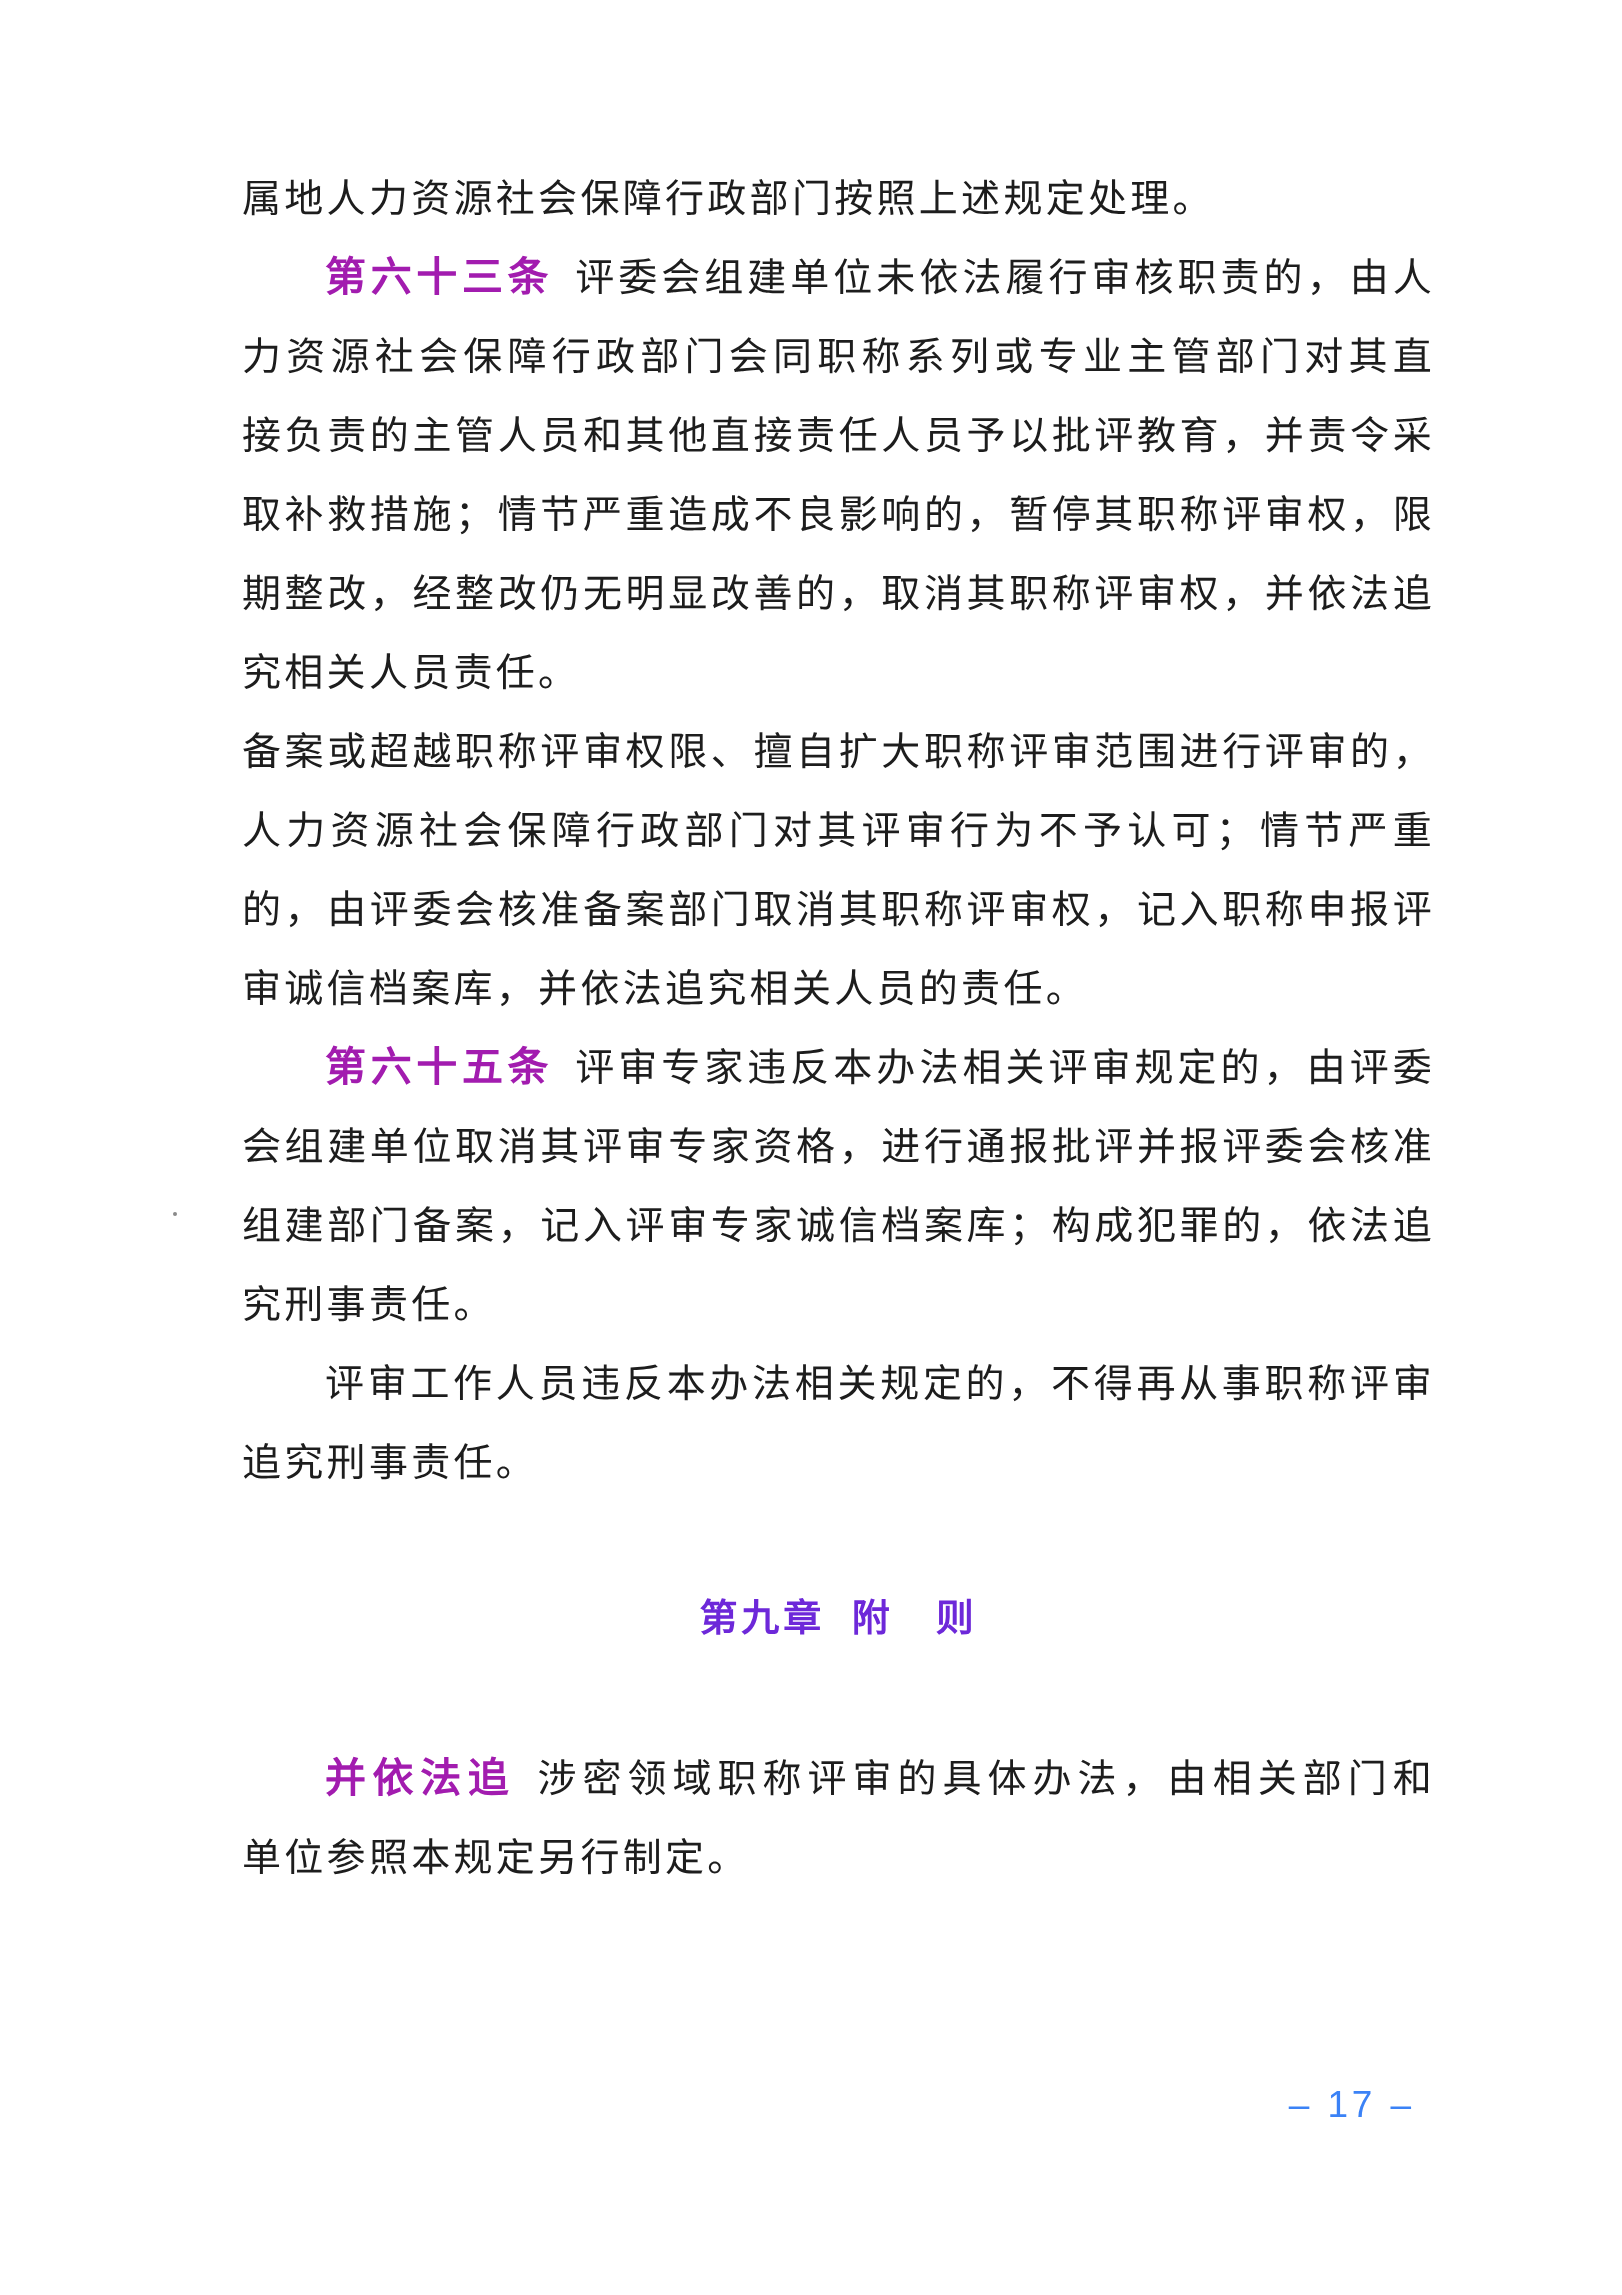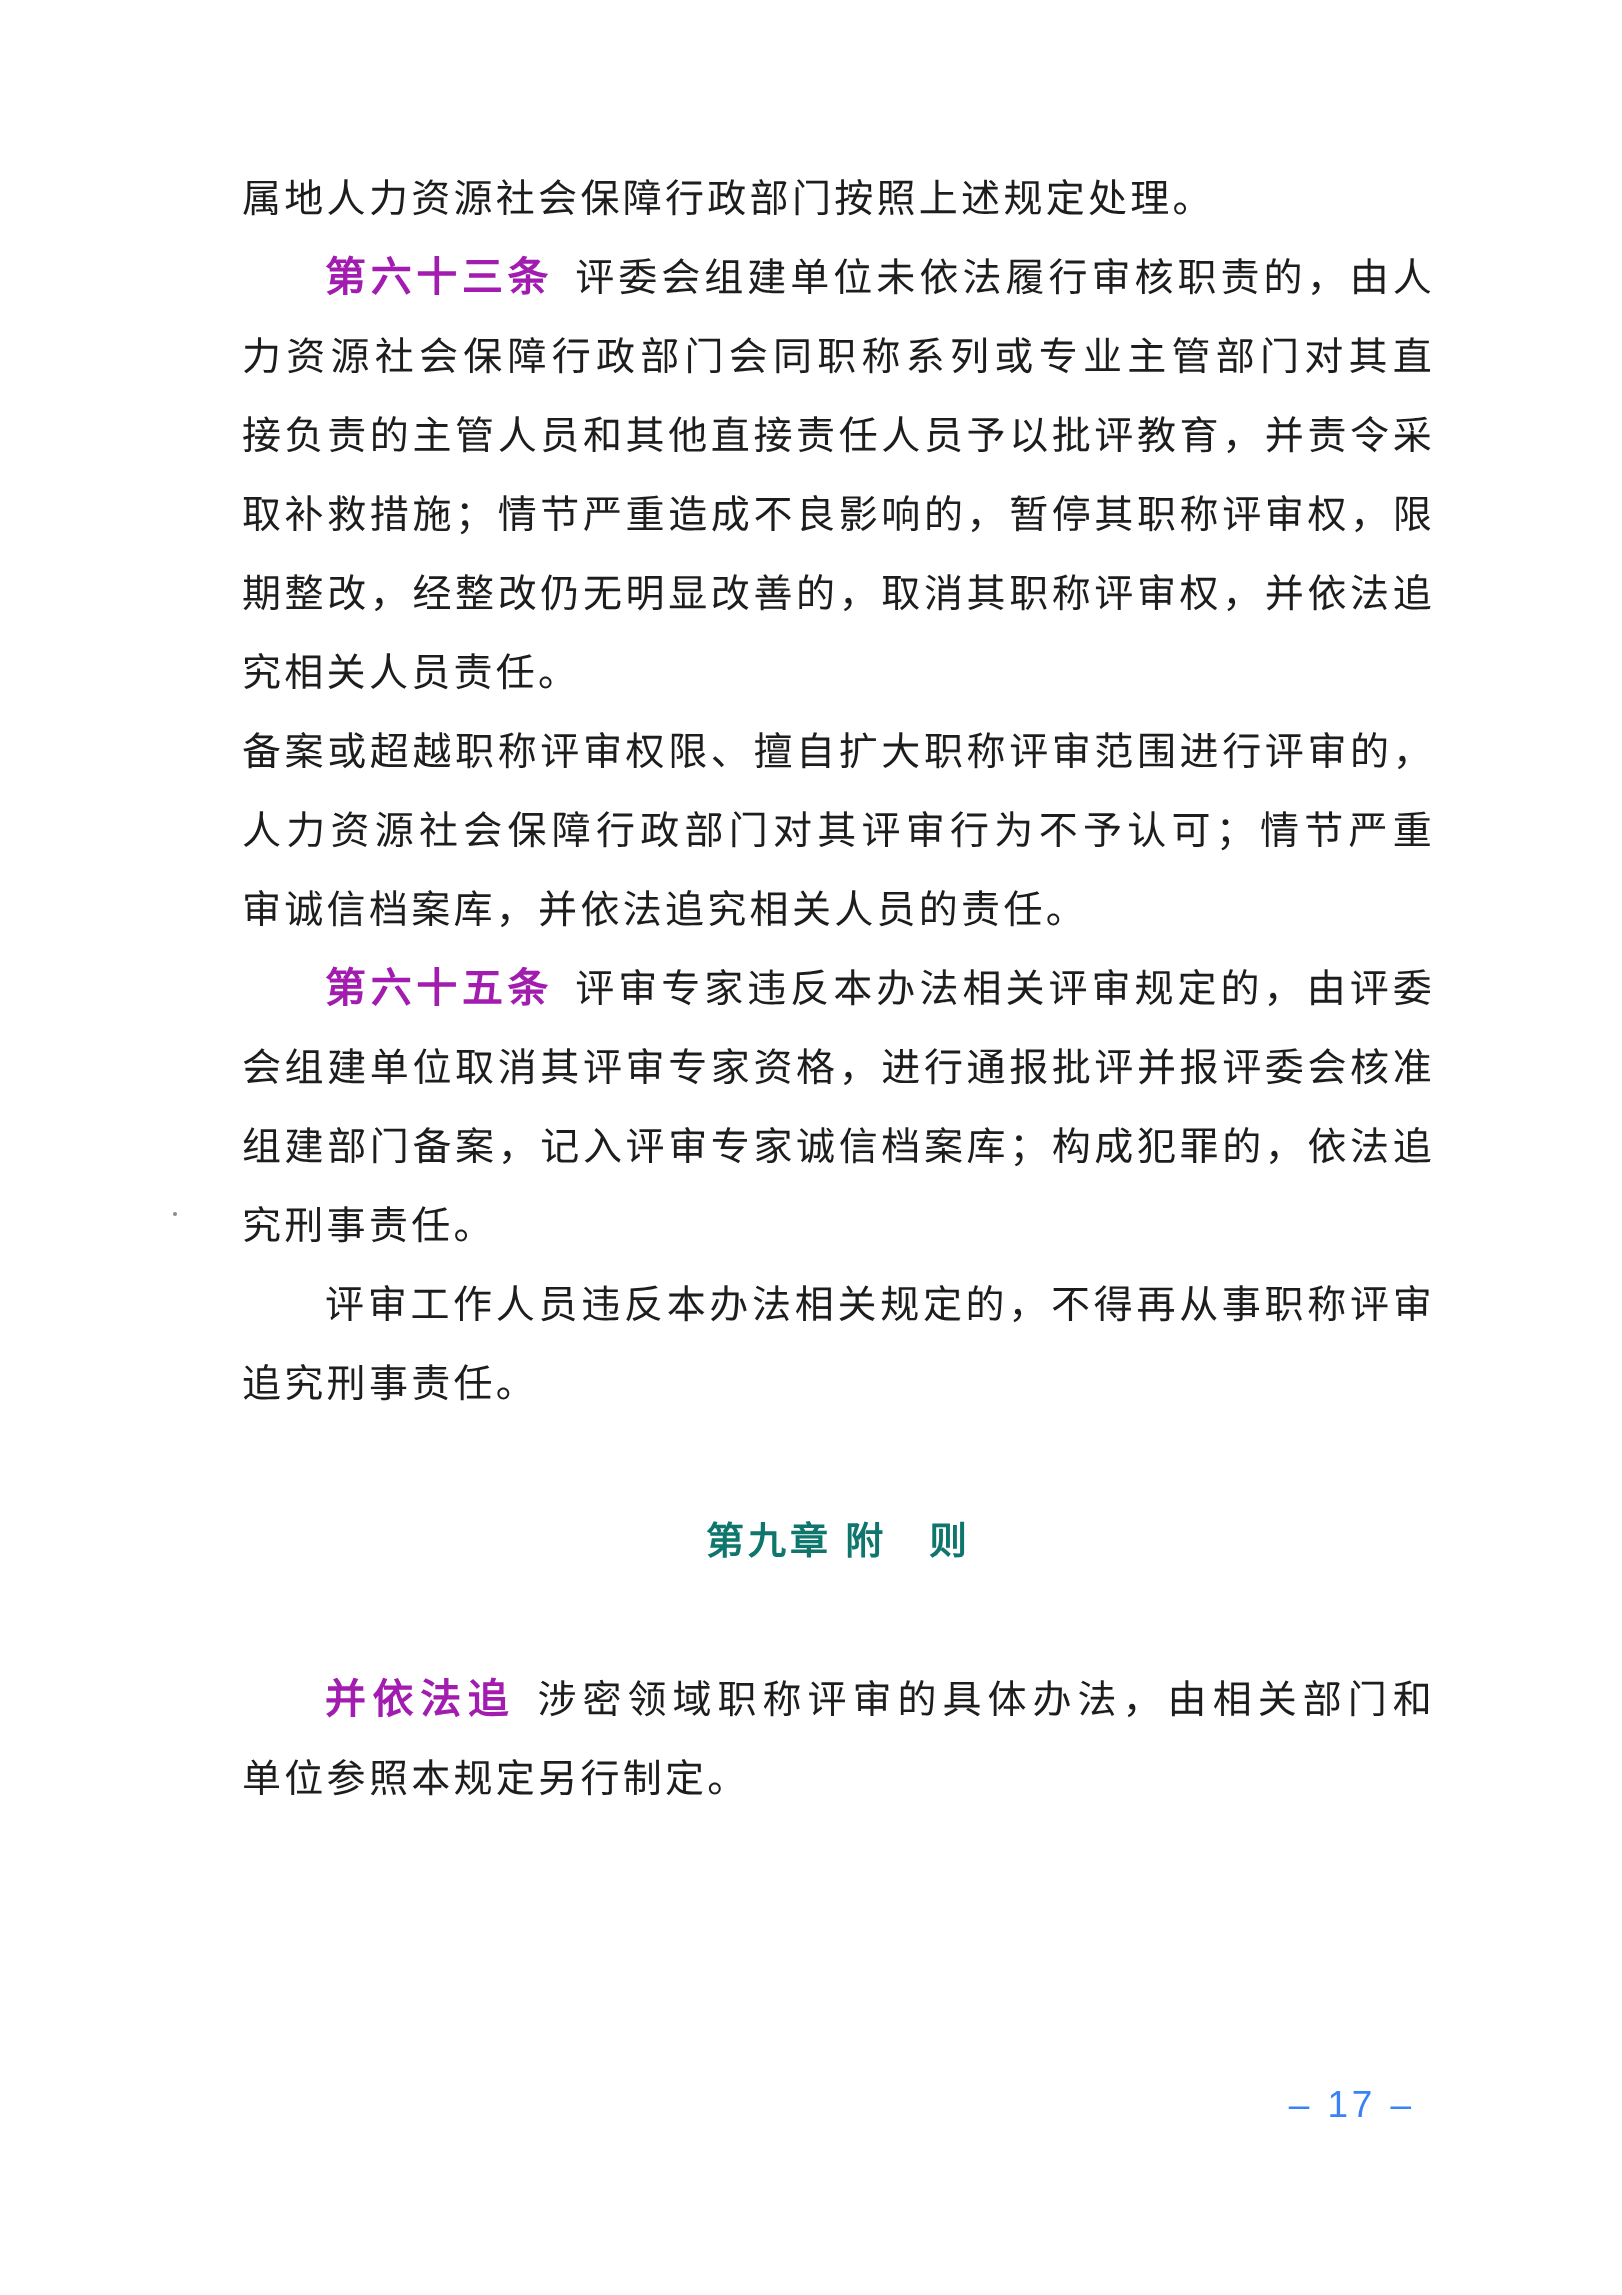--- a/index.html
+++ b/index.html
@@ -42,25 +42,25 @@
   .line.indent {
     text-indent: 83px;
   }
   .line.blank {
     height: 79px;
   }
   .line.chapter {
     text-align: center;
     text-align-last: center;
     text-indent: 0;
-    font-family: Liberation Serif, serif;
+    font-family: Liberation Mono, monospace;
     font-weight: 700;
     font-size: 38px;
     letter-spacing: 3.9px;
-    color: #0f766e;
+    color: #6d28d9;
   }
   .article-no {
     font-family: "Liberation Sans", "DejaVu Sans", sans-serif;
     font-weight: 700;
     font-size: 41px;
     letter-spacing: 3.9px;
     margin-right: 22px;
     color: #a21caf;
   }
   .speck {
@@ -91,20 +91,21 @@
   <div class="text-flow">
       <div class="line body">属地人力资源社会保障行政部门按照上述规定处理。</div>
       <div class="line body indent full"><span class="article-no">第六十三条</span>评委会组建单位未依法履行审核职责的，由人</div>
       <div class="line body full">力资源社会保障行政部门会同职称系列或专业主管部门对其直</div>
       <div class="line body full">接负责的主管人员和其他直接责任人员予以批评教育，并责令采</div>
       <div class="line body full">取补救措施；情节严重造成不良影响的，暂停其职称评审权，限</div>
       <div class="line body full">期整改，经整改仍无明显改善的，取消其职称评审权，并依法追</div>
       <div class="line body">究相关人员责任。</div>
       <div class="line body full">备案或超越职称评审权限、擅自扩大职称评审范围进行评审的，</div>
       <div class="line body full">人力资源社会保障行政部门对其评审行为不予认可；情节严重</div>
+      <div class="line body full">的，由评委会核准备案部门取消其职称评审权，记入职称申报评</div>
       <div class="line body">审诚信档案库，并依法追究相关人员的责任。</div>
       <div class="line body indent full"><span class="article-no">第六十五条</span>评审专家违反本办法相关评审规定的，由评委</div>
       <div class="line body full">会组建单位取消其评审专家资格，进行通报批评并报评委会核准</div>
       <div class="line body full">组建部门备案，记入评审专家诚信档案库；构成犯罪的，依法追</div>
       <div class="line body">究刑事责任。</div>
       <div class="line body indent full">评审工作人员违反本办法相关规定的，不得再从事职称评审</div>
       <div class="line body">追究刑事责任。</div>
       <div class="line blank"></div>
       <div class="line chapter">第九章 附　则</div>
       <div class="line blank"></div>

